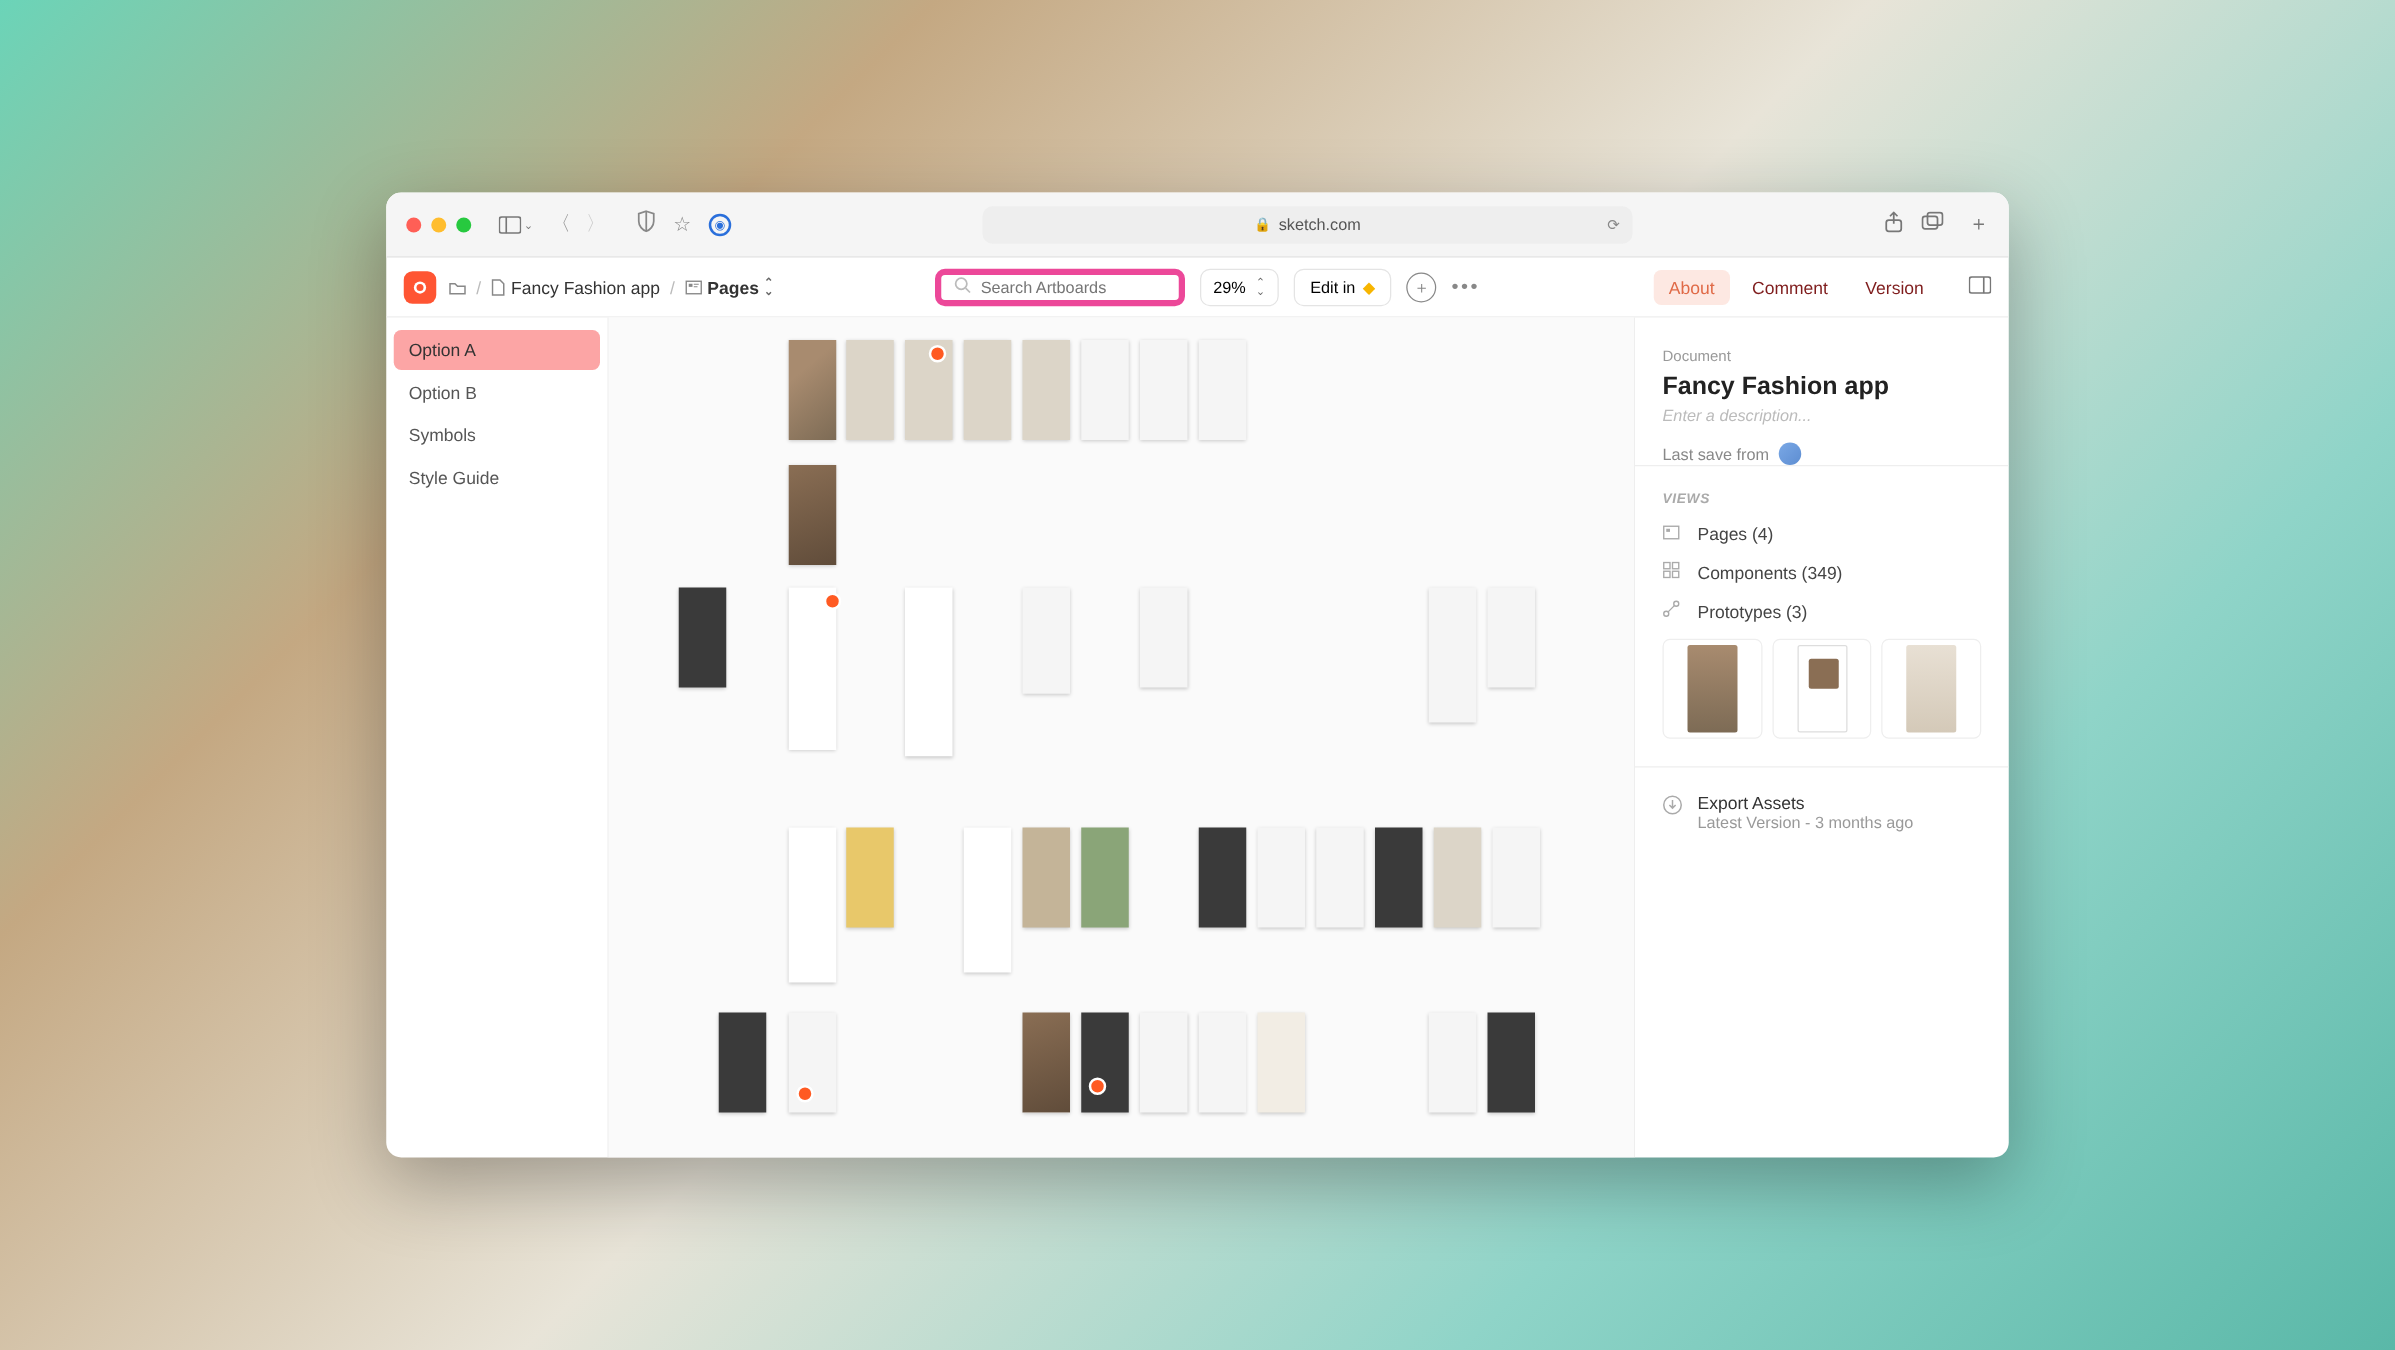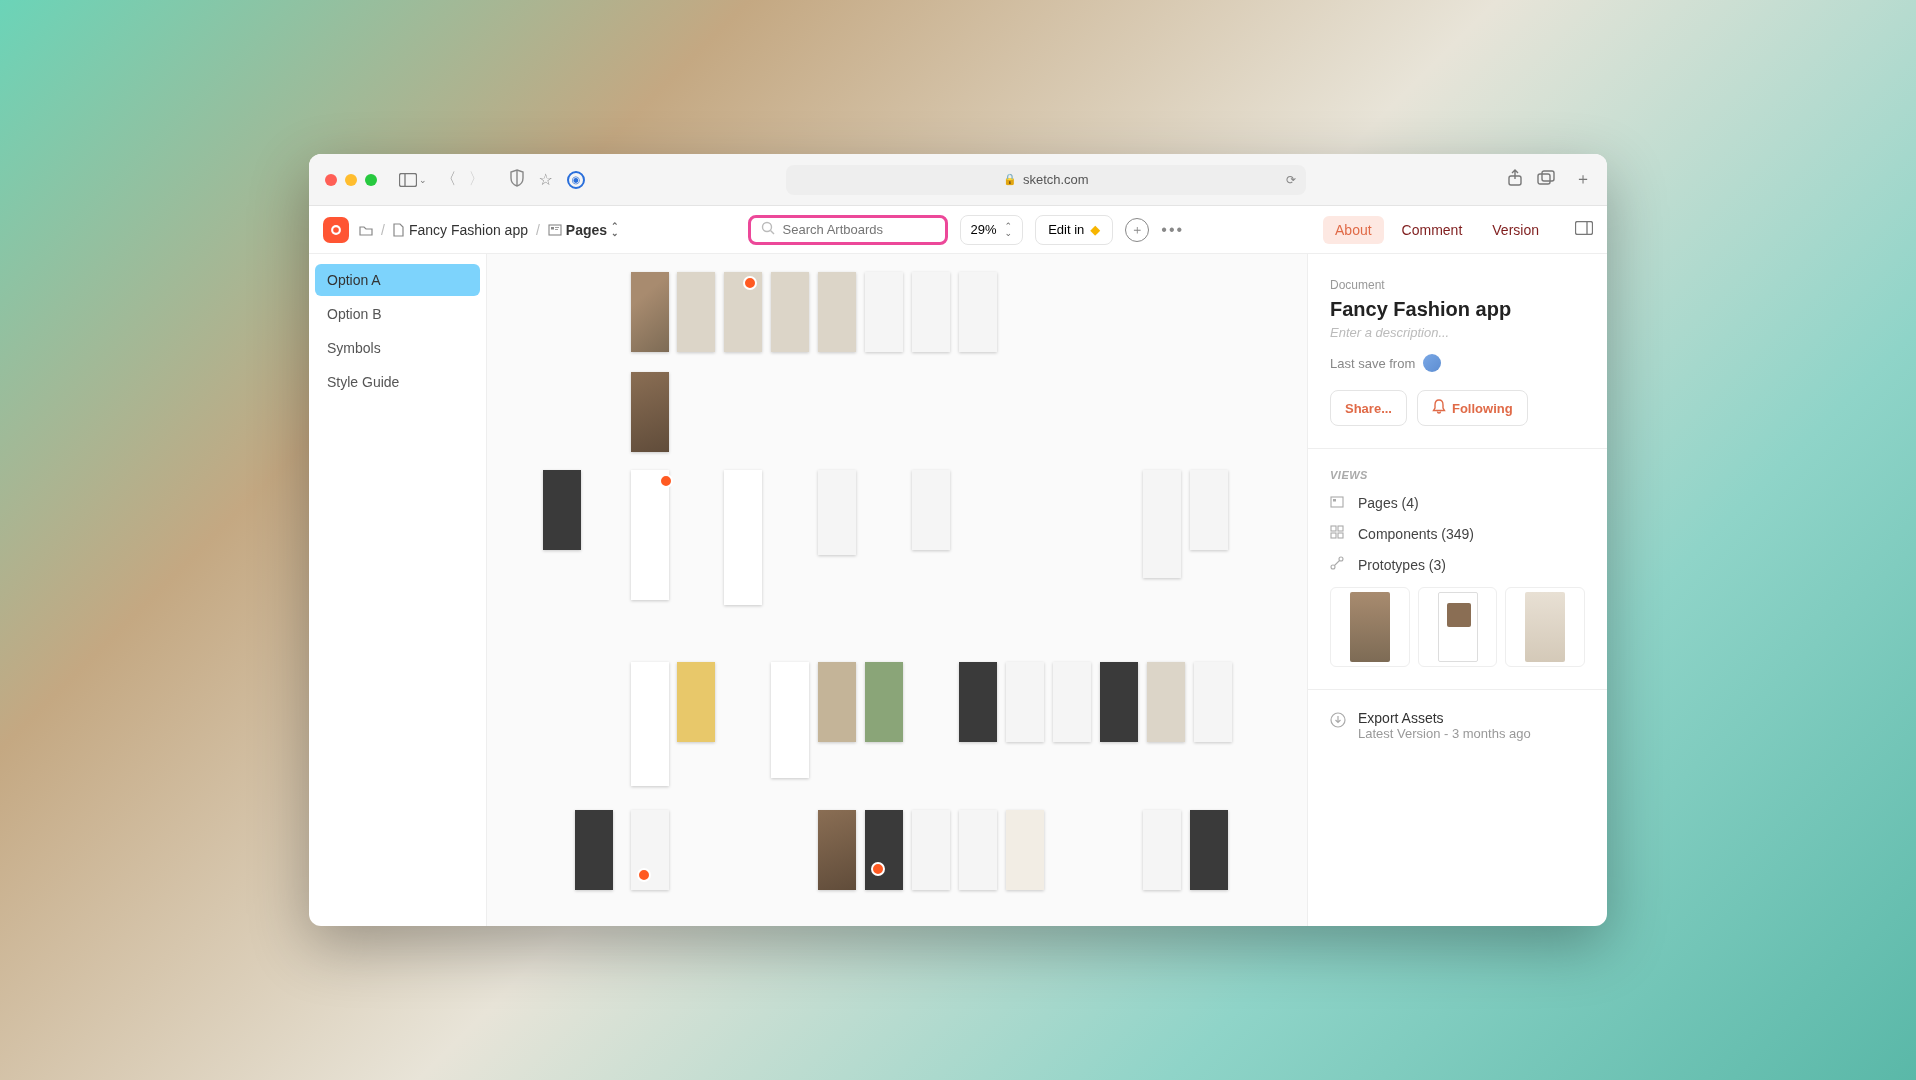--- a/index.html
+++ b/index.html
@@ -58,21 +58,21 @@
 }
 .app-logo svg { width: 14px; height: 14px; }
 .breadcrumb { display: flex; align-items: center; gap: 8px; color: #555; font-size: 14px; }
 .breadcrumb .sep { color: #bbb; }
 .breadcrumb .crumb { display: flex; align-items: center; gap: 5px; cursor: pointer; }
 .breadcrumb .doc-title { color: #333; }
 .pages-chip { display: flex; align-items: center; gap: 4px; font-weight: 600; color: #333; cursor: pointer; }
 .chevron-up-down { font-size: 9px; line-height: 7px; color: #666; display: inline-flex; flex-direction: column; }
 .header-center { flex: 1; display: flex; justify-content: center; gap: 12px; align-items: center; }
 .search-box {
-  width: 200px; height: 30px; border: 3px solid #ec4899;
+  width: 200px; height: 30px; border: 5px solid #ec4899;
   border-radius: 8px; display: flex; align-items: center;
   padding: 0 10px; gap: 8px; color: #999; font-size: 13px;
 }
 .search-box input { border: none; outline: none; flex: 1; font-size: 13px; background: transparent; }
 .zoom-pill {
   height: 30px; border: 1px solid #e4e4e4; border-radius: 8px;
   display: flex; align-items: center; padding: 0 10px; gap: 8px; font-size: 13px;
 }
 .edit-btn {
   height: 30px; border: 1px solid #e4e4e4; border-radius: 8px;
@@ -95,21 +95,21 @@
 .app-body { flex: 1; display: flex; min-height: 0; }
 
 
 .left-sidebar {
   width: 178px; border-right: 1px solid #eee; padding: 10px 6px;
 }
 .side-item {
   padding: 8px 12px; font-size: 14px; color: #555;
   border-radius: 6px; cursor: pointer; margin-bottom: 2px;
 }
-.side-item.active { background: #7dd3fc; color: #333; font-weight: 500; }
+.side-item.active { background: #fca5a5; color: #333; font-weight: 500; }
 
 
 .canvas {
   flex: 1; background: #fafafa; position: relative; overflow: hidden;
 }
 .artboard {
   position: absolute; background: #fff;
   box-shadow: 0 1px 3px rgba(0,0,0,0.2);
 }
 .ab-dark { background: #3a3a3a; }
@@ -351,32 +351,20 @@
     </div>
 
     <div class="right-panel">
       <div class="section-label">Document</div>
       <div class="doc-name">Fancy Fashion app</div>
       <div class="desc-placeholder">Enter a description...</div>
       <div class="last-save">
         <span>Last save from</span>
         <span class="avatar"></span>
       </div>
-      <div class="panel-actions">
-        <div class="pill-btn share">Share...</div>
-        <div class="pill-btn follow">
-          <span class="bell-icon">
-            <svg width="14" height="15" viewBox="0 0 14 15">
-                <path d="M7 1 C4 1 3 3 3 6 L3 9 L1.5 11.5 L12.5 11.5 L11 9 L11 6 C11 3 10 1 7 1 Z" fill="none" stroke="#e06a47" stroke-width="1.4"></path>
-                <path d="M5.5 12.5 C5.5 13.5 6 14 7 14 C8 14 8.5 13.5 8.5 12.5" fill="none" stroke="#e06a47" stroke-width="1.4"></path>
-              </svg>
-          </span>
-          <span>Following</span>
-        </div>
-      </div>
       <div class="hr"></div>
       <div class="views-label">VIEWS</div>
       <div class="view-row">
         <span class="ico">
           <svg width="14" height="12" viewBox="0 0 14 12">
               <rect x="1" y="1" width="12" height="10" fill="none" stroke="#aaa" stroke-width="1.1"></rect>
               <rect x="3" y="3" width="3" height="2.5" fill="#aaa"></rect>
             </svg>
         </span>
         <span>Pages (4)</span>

